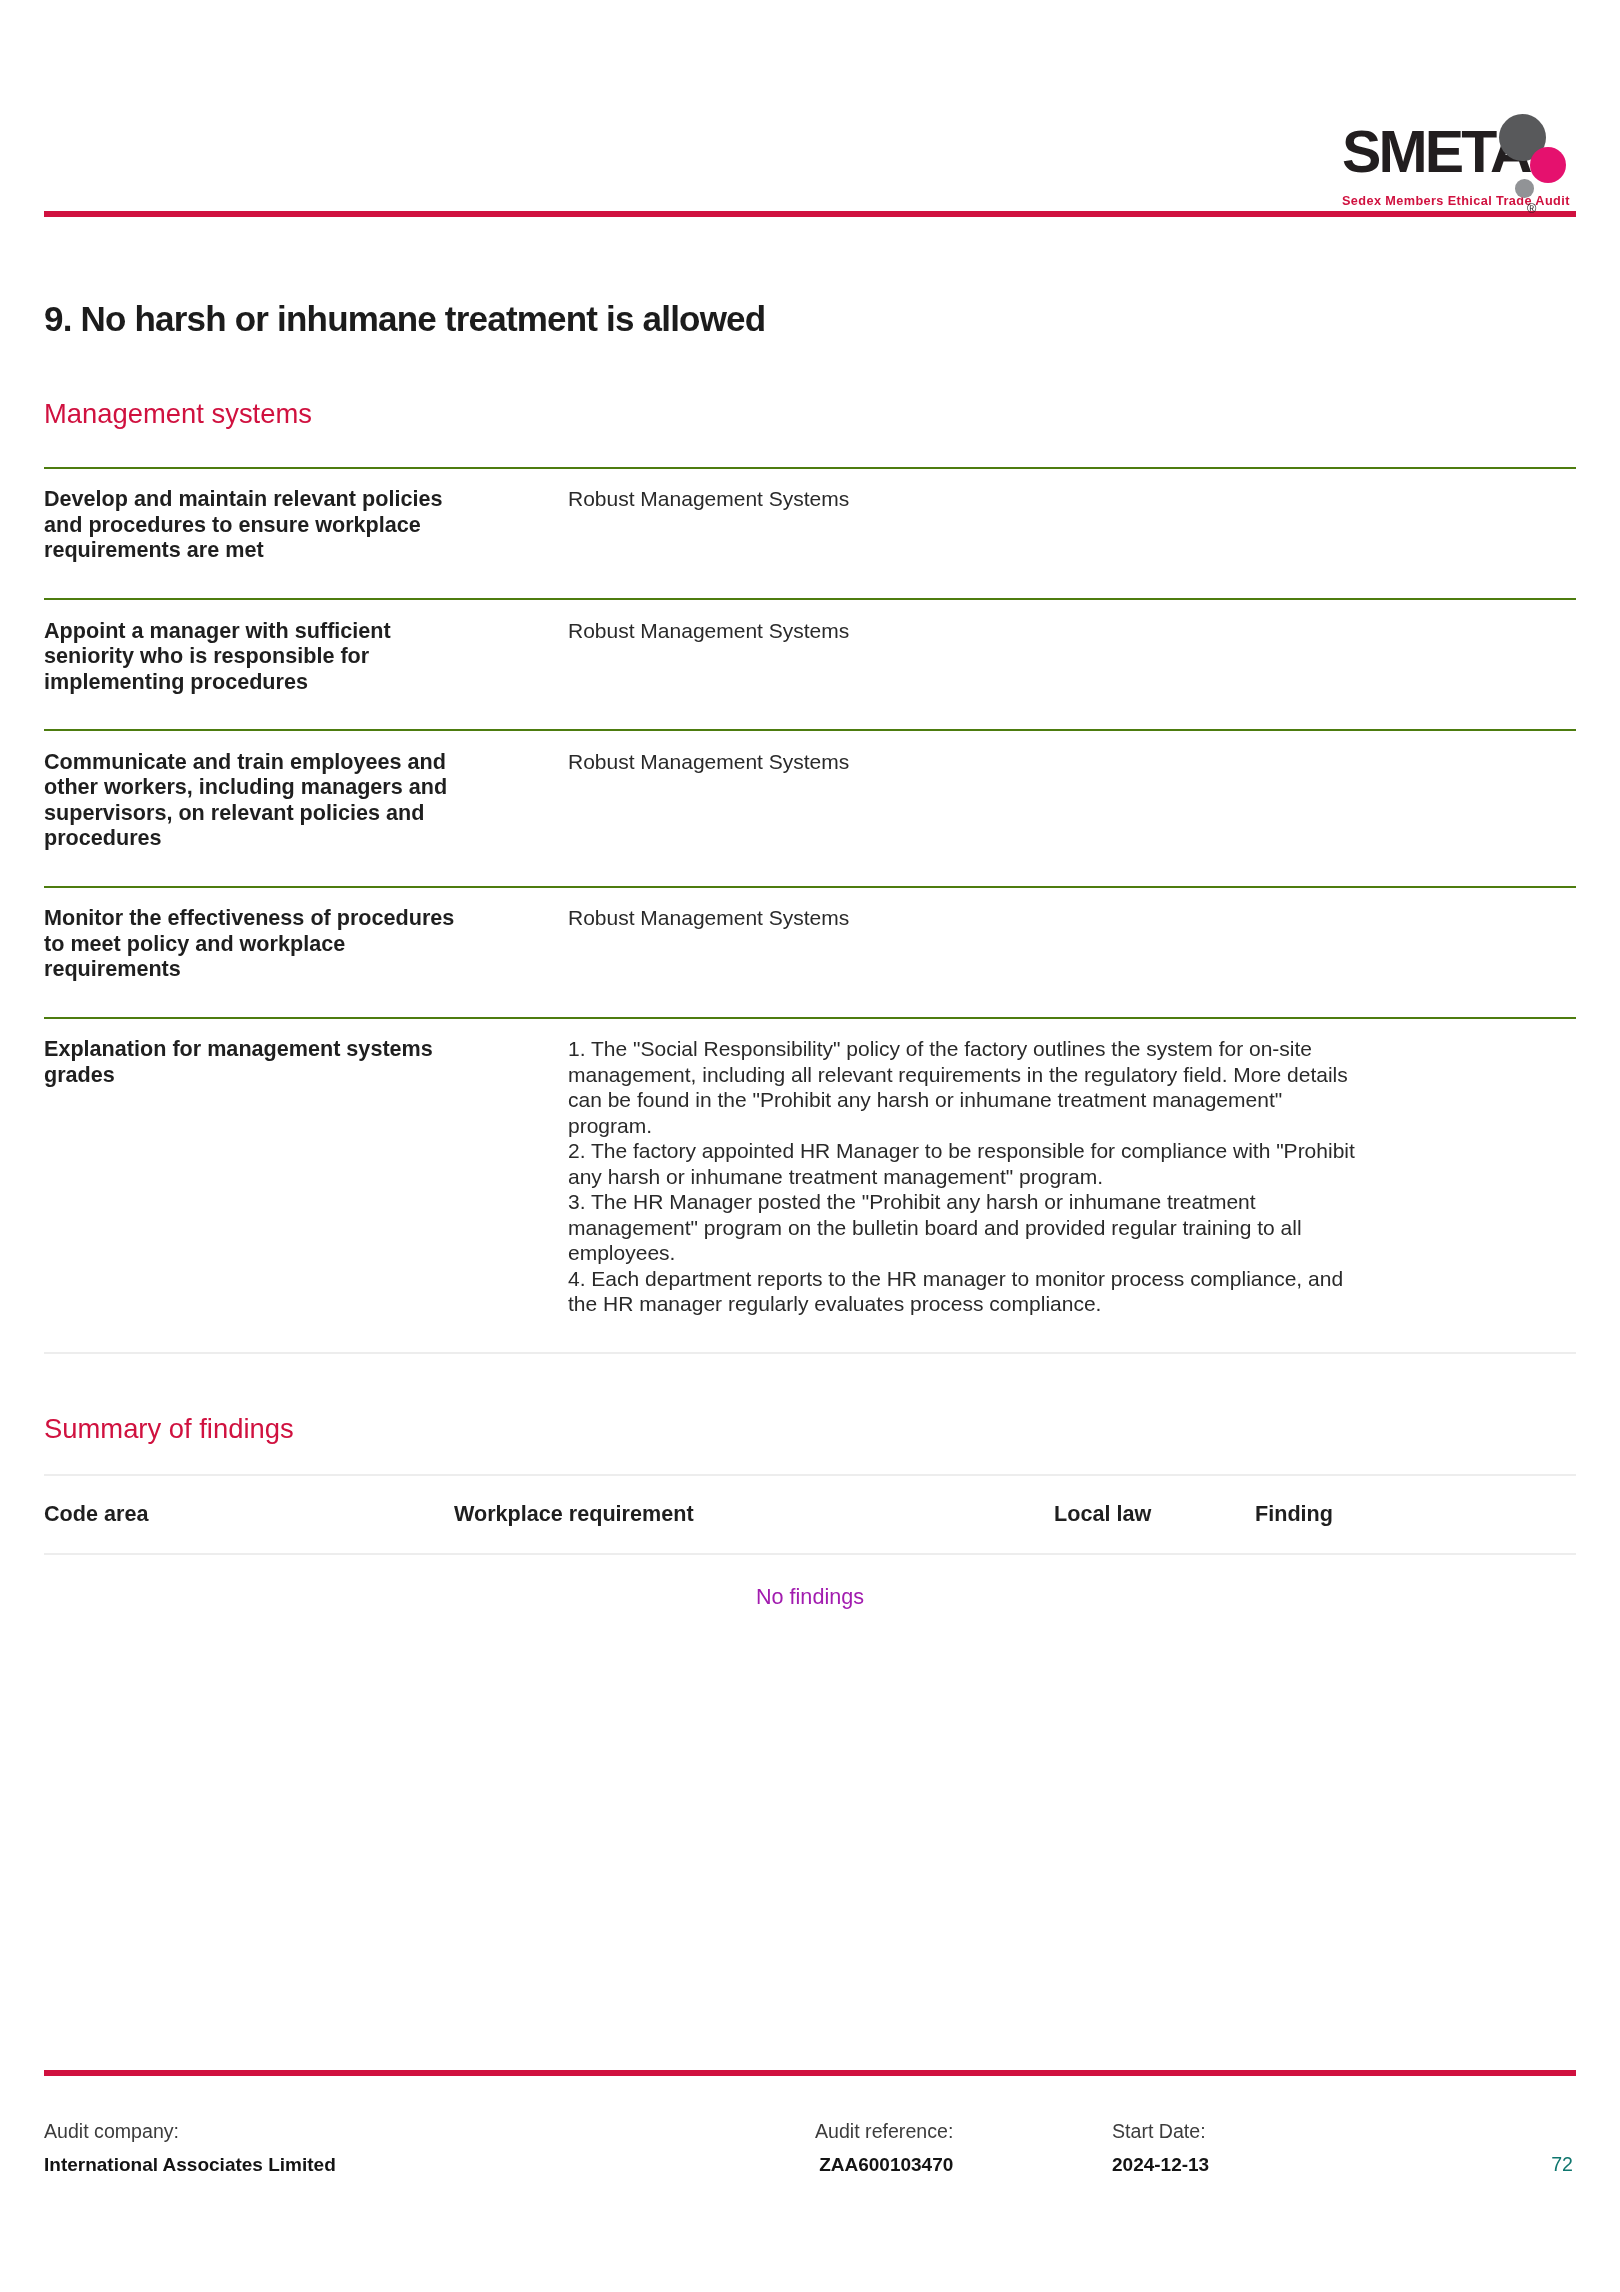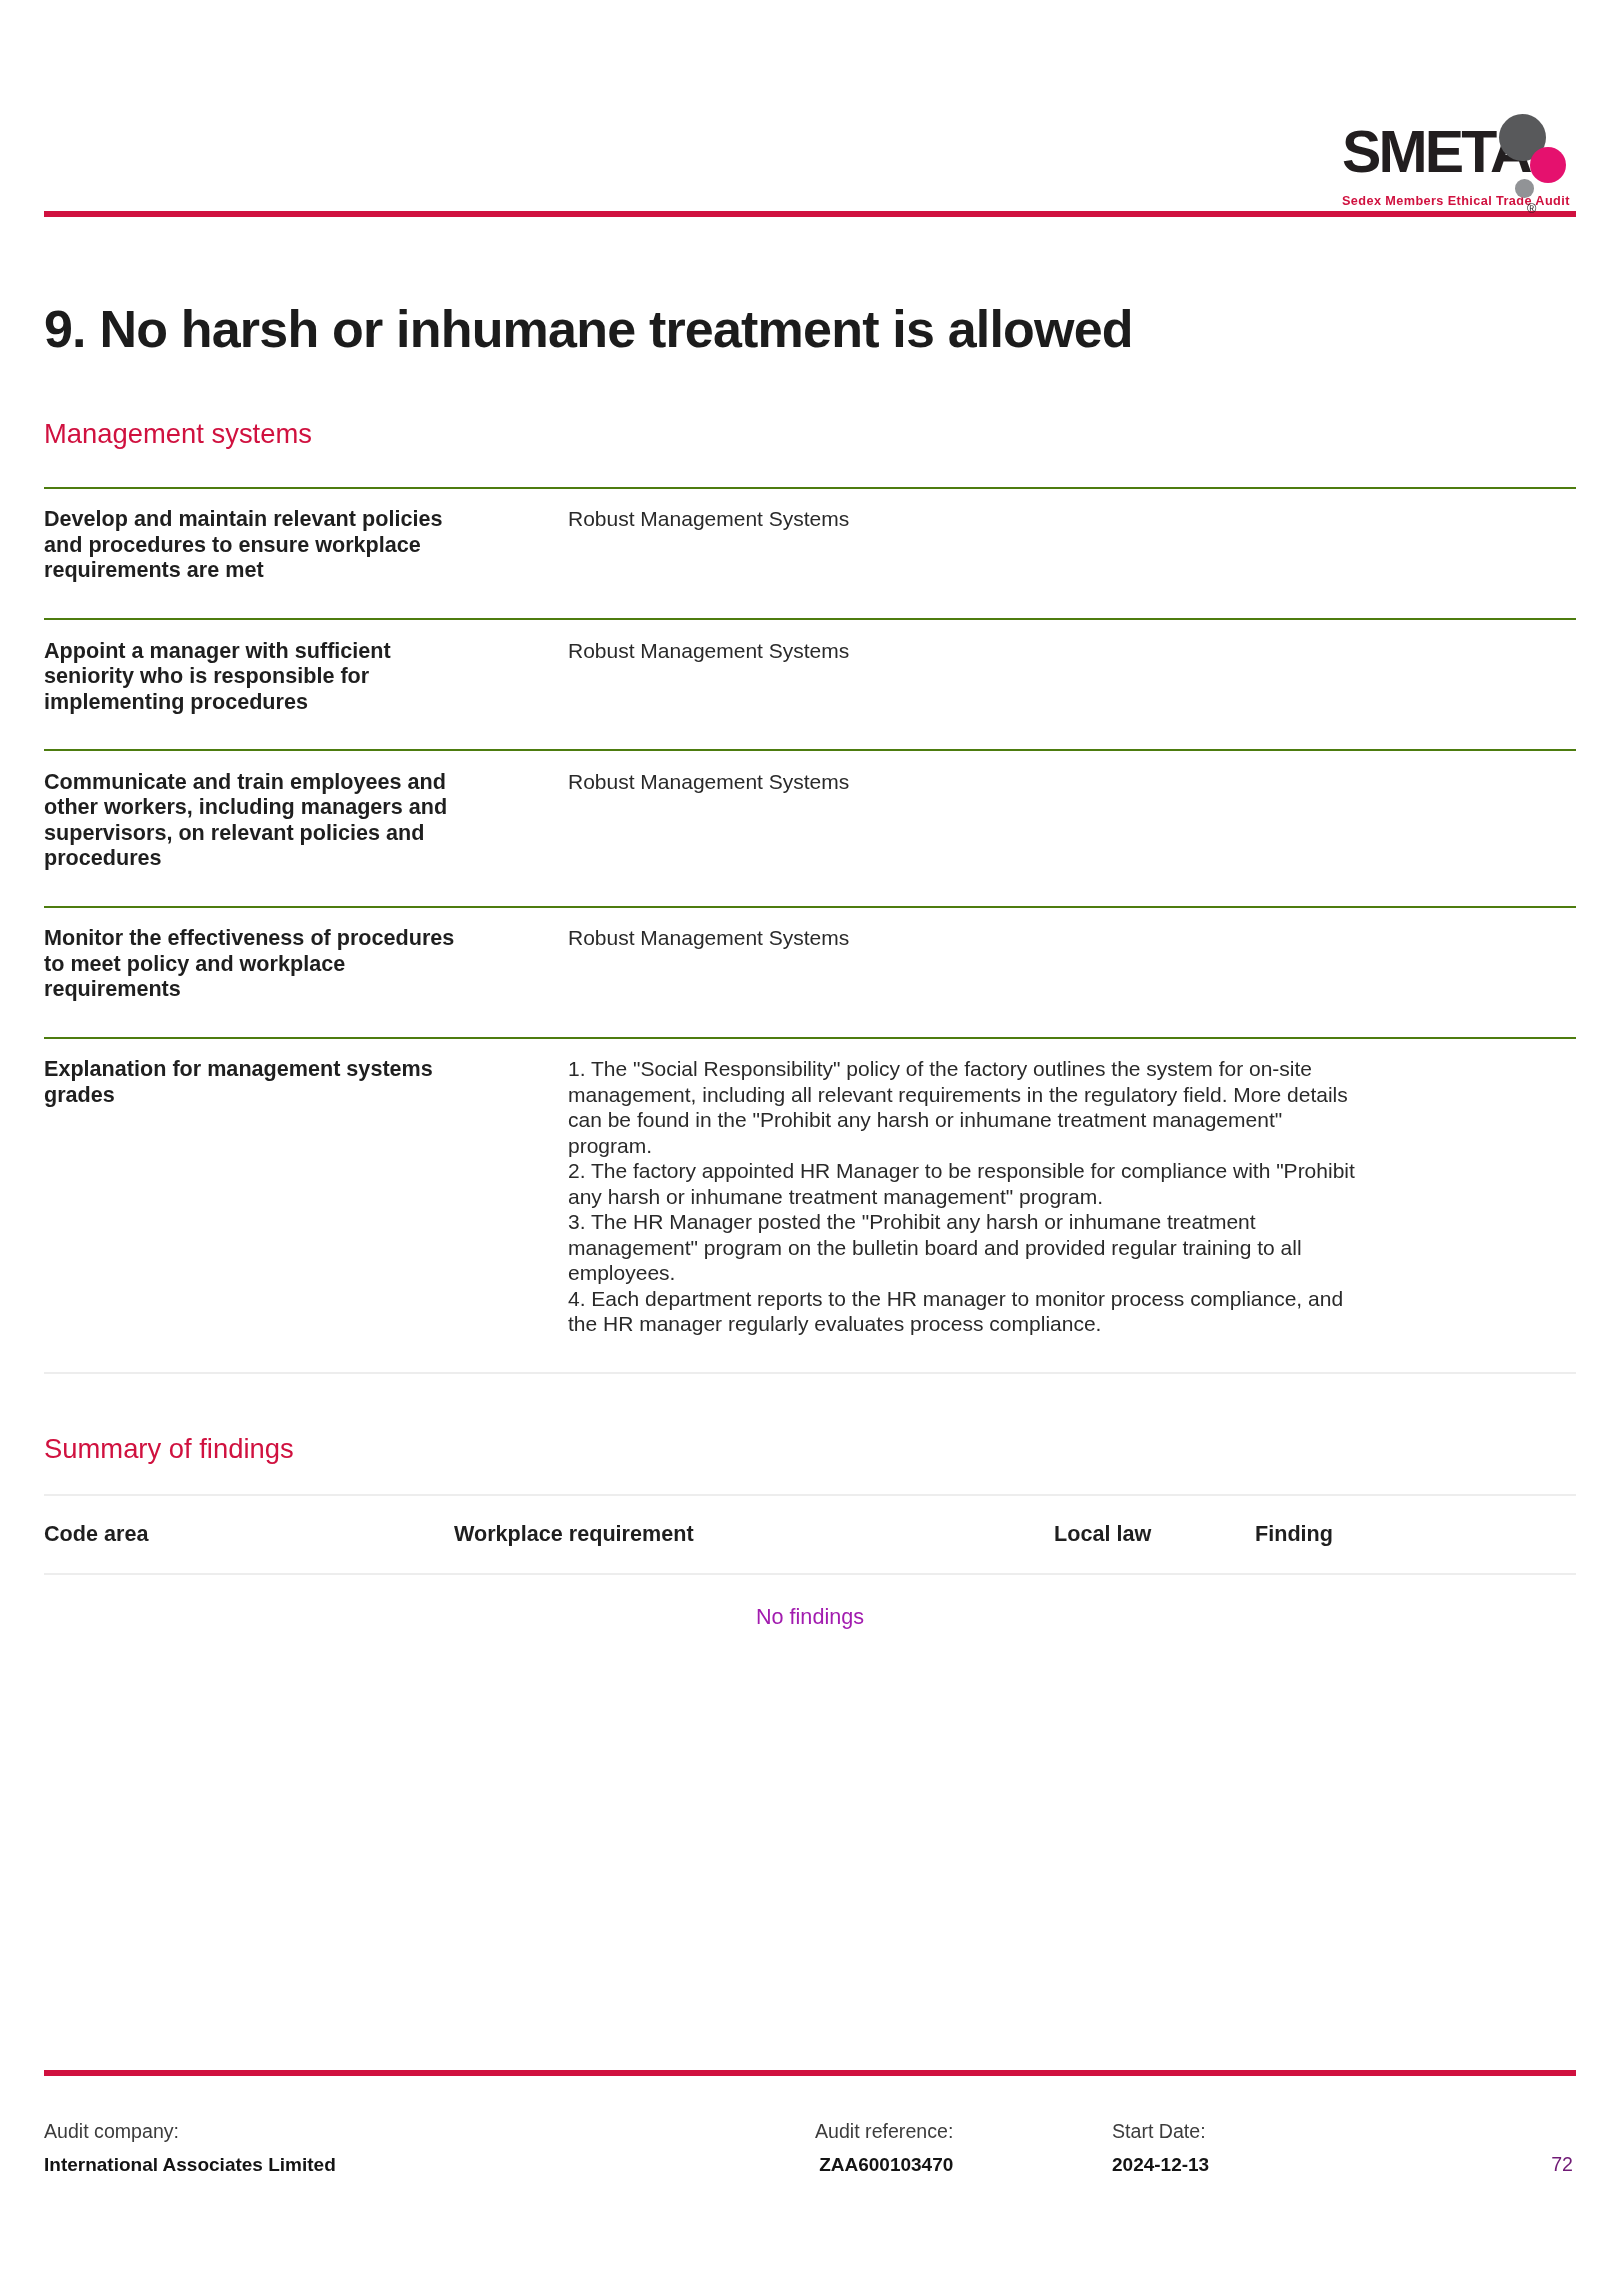--- a/index.html
+++ b/index.html
@@ -29,21 +29,21 @@
     margin-top:4.9px; font-size:12.7px; font-weight:700;
     color:#d0113f; letter-spacing:0.4px; white-space:nowrap;
   }
 
   
   .rule-top { margin:211px 44px 0 44px; height:5.9px; background:#d0113f; }
 
   
   .page-title {
     margin:82px 44px 0 44px;
-    font-size:52px; font-weight:700; letter-spacing:-0.8px; color:#1c1c1c;
+    font-size:35px; font-weight:700; letter-spacing:-0.8px; color:#1c1c1c;
   }
   .section-heading {
     margin:59px 44px 0 44px;
     font-size:27.4px; font-weight:400; color:#d0113f;
   }
 
   
   .ms-table { margin:37px 44px 0 44px; }
   .ms-row {
     display:flex; align-items:flex-start;
@@ -77,21 +77,21 @@
     padding:29px 0 39px 0; text-align:center;
     font-size:21.6px; color:#a21caf;
   }
 
   
   .footer-rule { position:absolute; top:2070px; left:44px; width:1532px; height:5.9px; background:#d0113f; }
   .f-block { position:absolute; top:2120px; }
   .f-1 { left:44px; } .f-2 { left:815px; } .f-3 { left:1112px; }
   .f-label { font-size:19.6px; color:#3c3c3c; margin-bottom:10.8px; }
   .f-value { font-size:19px; font-weight:700; color:#141414;text-align:right; }
-  .page-number { position:absolute; top:2153px; right:47px; font-size:19.6px; color:#701a75; }
+  .page-number { position:absolute; top:2153px; right:47px; font-size:19.6px; color:#0f766e; }
 </style>
 </head>
 <body>
 
 <div class="page">
 
   <div class="logo">
     <div class="logo-row">
       <span class="brand">SMETA</span>
       <span class="dot dot-big"></span>

